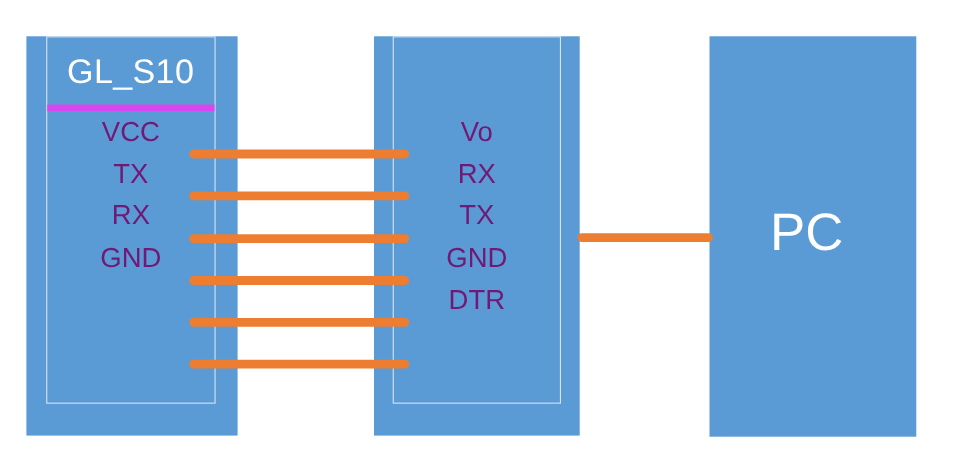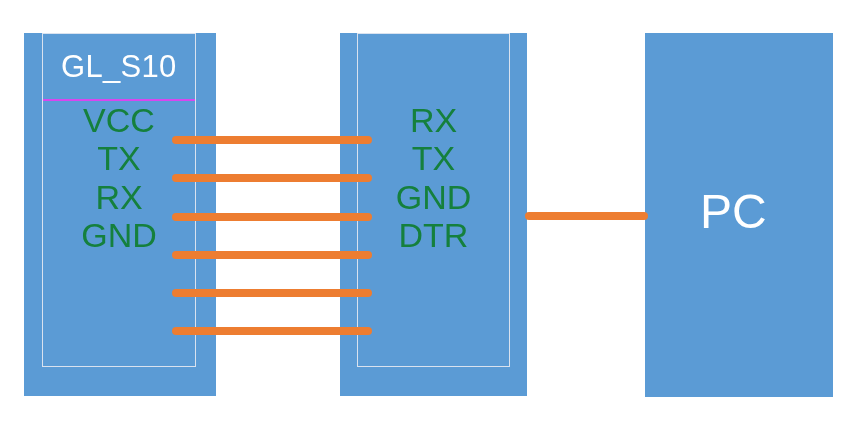--- a/index.html
+++ b/index.html
@@ -33,21 +33,21 @@
     box-sizing: border-box;
     border: 1px solid #D9E2EF;
     background: transparent;
   }
   .pin-table .title-cell {
     position: absolute;
     left: 0;
     right: 0;
     top: 0;
     box-sizing: border-box;
-    border-bottom: 2px solid #d946ef;
+    border-bottom: 6px solid #d946ef;
     display: flex;
     align-items: center;
   }
   .title-text {
     color: #ffffff;
     font-size: 31px;
     line-height: 1;
     padding-left: 18px;
     letter-spacing: 0.3px;
     white-space: nowrap;
@@ -61,22 +61,22 @@
     flex-direction: column;
     justify-content: flex-start;
   }
   .pin-row {
     display: flex;
     align-items: center;
     justify-content: center;
     height: 38.3px;
   }
   .pin-label {
-    color: #15803d;
-    font-size: 34px;
+    color: #701a75;
+    font-size: 25px;
     line-height: 1;
     white-space: nowrap;
   }
 
   
   .pc-text {
     position: absolute;
     color: #ffffff;
     font-size: 48px;
     line-height: 1;
@@ -116,20 +116,23 @@
         <span class="pin-label">GND</span>
       </div>
     </div>
   </div>
 
   <div class="blue-box" style="left:340px; top:33px; width:187px; height:363px;"></div>
 
   <div class="pin-table" style="left:357px; top:33px; width:153px; height:334px;">
     <div class="pins-cell" style="top:67px; height:266px;">
       <div class="pin-row">
+        <span class="pin-label">Vo</span>
+      </div>
+      <div class="pin-row">
         <span class="pin-label">RX</span>
       </div>
       <div class="pin-row">
         <span class="pin-label">TX</span>
       </div>
       <div class="pin-row">
         <span class="pin-label">GND</span>
       </div>
       <div class="pin-row">
         <span class="pin-label">DTR</span>

